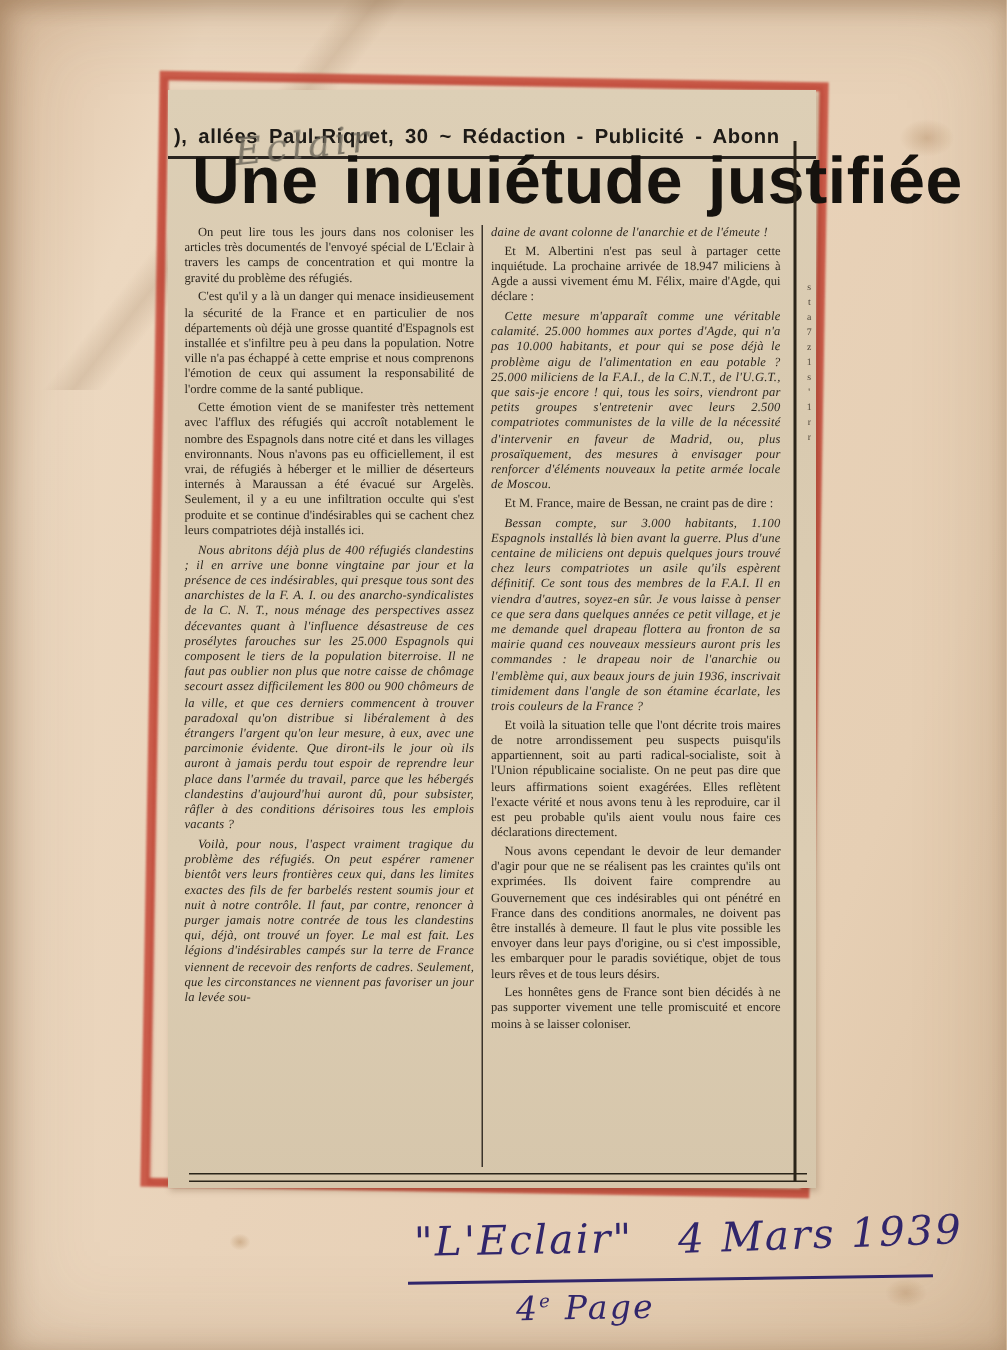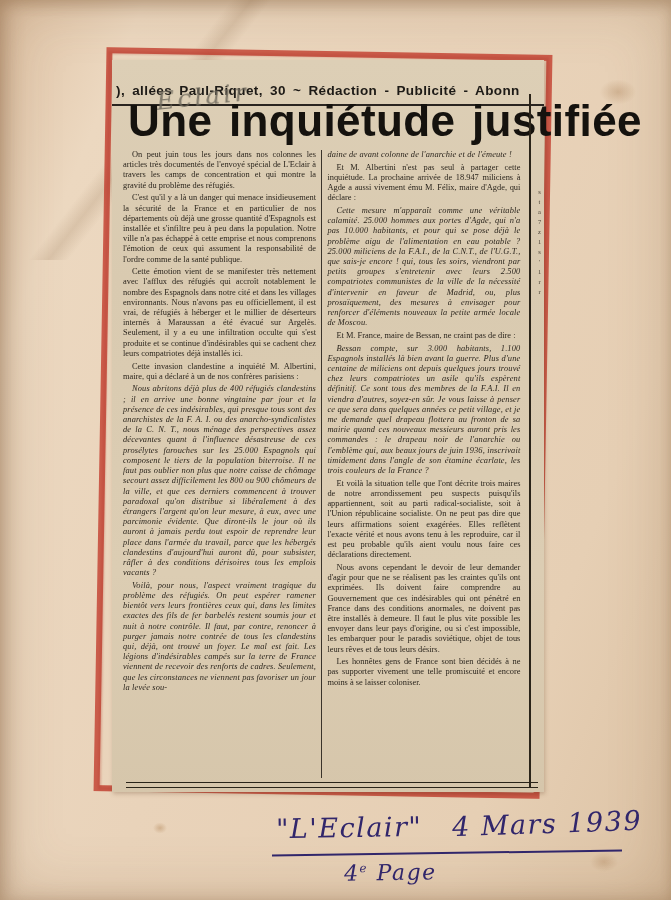--- a/index.html
+++ b/index.html
@@ -118,24 +118,23 @@
 
   <div class="pencil">Eclair</div>
 
   <div class="headline">Une inquiétude justifiée</div>
 
   <div class="right-rule"></div>
   <div class="fragment">sta7z1s'1rr</div>
 
   <div class="cols">
     <div class="col">
-      <p>On peut juin tous les jours dans nos colonnes les articles très documentés de l'envoyé spécial de L'Eclair à travers les camps de concentration et qui montre la gravité du problème des réfugiés.</p>
+      <p>On peut lire tous les jours dans nos coloniser les articles très documentés de l'envoyé spécial de L'Eclair à travers les camps de concentration et qui montre la gravité du problème des réfugiés.</p>
       <p>C'est qu'il y a là un danger qui menace insidieusement la sécurité de la France et en particulier de nos départements où déjà une grosse quantité d'Espagnols est installée et s'infiltre peu à peu dans la population. Notre ville n'a pas échappé à cette emprise et nous comprenons l'émotion de ceux qui assument la responsabilité de l'ordre comme de la santé publique.</p>
       <p>Cette émotion vient de se manifester très nettement avec l'afflux des réfugiés qui accroît notablement le nombre des Espagnols dans notre cité et dans les villages environnants. Nous n'avons pas eu officiellement, il est vrai, de réfugiés à héberger et le millier de déserteurs internés à Maraussan a été évacué sur Argelès. Seulement, il y a eu une infiltration occulte qui s'est produite et se continue d'indésirables qui se cachent chez leurs compatriotes déjà installés ici.</p>
-      <p>Cette invasion clandestine a inquiété M. Albertini, maire, qui a déclaré à un de nos confrères parisiens :</p>
       <p class="italic">Nous abritons déjà plus de 400 réfugiés clandestins ; il en arrive une bonne vingtaine par jour et la présence de ces indésirables, qui presque tous sont des anarchistes de la F. A. I. ou des anarcho-syndicalistes de la C. N. T., nous ménage des perspectives assez décevantes quant à l'influence désastreuse de ces prosélytes farouches sur les 25.000 Espagnols qui composent le tiers de la population biterroise. Il ne faut pas oublier non plus que notre caisse de chômage secourt assez difficilement les 800 ou 900 chômeurs de la ville, et que ces derniers commencent à trouver paradoxal qu'on distribue si libéralement à des étrangers l'argent qu'on leur mesure, à eux, avec une parcimonie évidente. Que diront-ils le jour où ils auront à jamais perdu tout espoir de reprendre leur place dans l'armée du travail, parce que les hébergés clandestins d'aujourd'hui auront dû, pour subsister, râfler à des conditions dérisoires tous les emplois vacants ?</p>
       <p class="italic">Voilà, pour nous, l'aspect vraiment tragique du problème des réfugiés. On peut espérer ramener bientôt vers leurs frontières ceux qui, dans les limites exactes des fils de fer barbelés restent soumis jour et nuit à notre contrôle. Il faut, par contre, renoncer à purger jamais notre contrée de tous les clandestins qui, déjà, ont trouvé un foyer. Le mal est fait. Les légions d'indésirables campés sur la terre de France viennent de recevoir des renforts de cadres. Seulement, que les circonstances ne viennent pas favoriser un jour la levée sou-</p>
     </div>
     <div class="divider"></div>
     <div class="col">
       <p class="italic no-indent">daine de avant colonne de l'anarchie et de l'émeute !</p>
       <p>Et M. Albertini n'est pas seul à partager cette inquiétude. La prochaine arrivée de 18.947 miliciens à Agde a aussi vivement ému M. Félix, maire d'Agde, qui déclare :</p>
       <p class="italic">Cette mesure m'apparaît comme une véritable calamité. 25.000 hommes aux portes d'Agde, qui n'a pas 10.000 habitants, et pour qui se pose déjà le problème aigu de l'alimentation en eau potable ? 25.000 miliciens de la F.A.I., de la C.N.T., de l'U.G.T., que sais-je encore ! qui, tous les soirs, viendront par petits groupes s'entretenir avec leurs 2.500 compatriotes communistes de la ville de la nécessité d'intervenir en faveur de Madrid, ou, plus prosaïquement, des mesures à envisager pour renforcer d'éléments nouveaux la petite armée locale de Moscou.</p>
       <p>Et M. France, maire de Bessan, ne craint pas de dire :</p>
       <p class="italic">Bessan compte, sur 3.000 habitants, 1.100 Espagnols installés là bien avant la guerre. Plus d'une centaine de miliciens ont depuis quelques jours trouvé chez leurs compatriotes un asile qu'ils espèrent définitif. Ce sont tous des membres de la F.A.I. Il en viendra d'autres, soyez-en sûr. Je vous laisse à penser ce que sera dans quelques années ce petit village, et je me demande quel drapeau flottera au fronton de sa mairie quand ces nouveaux messieurs auront pris les commandes : le drapeau noir de l'anarchie ou l'emblème qui, aux beaux jours de juin 1936, inscrivait timidement dans l'angle de son étamine écarlate, les trois couleurs de la France ?</p>

